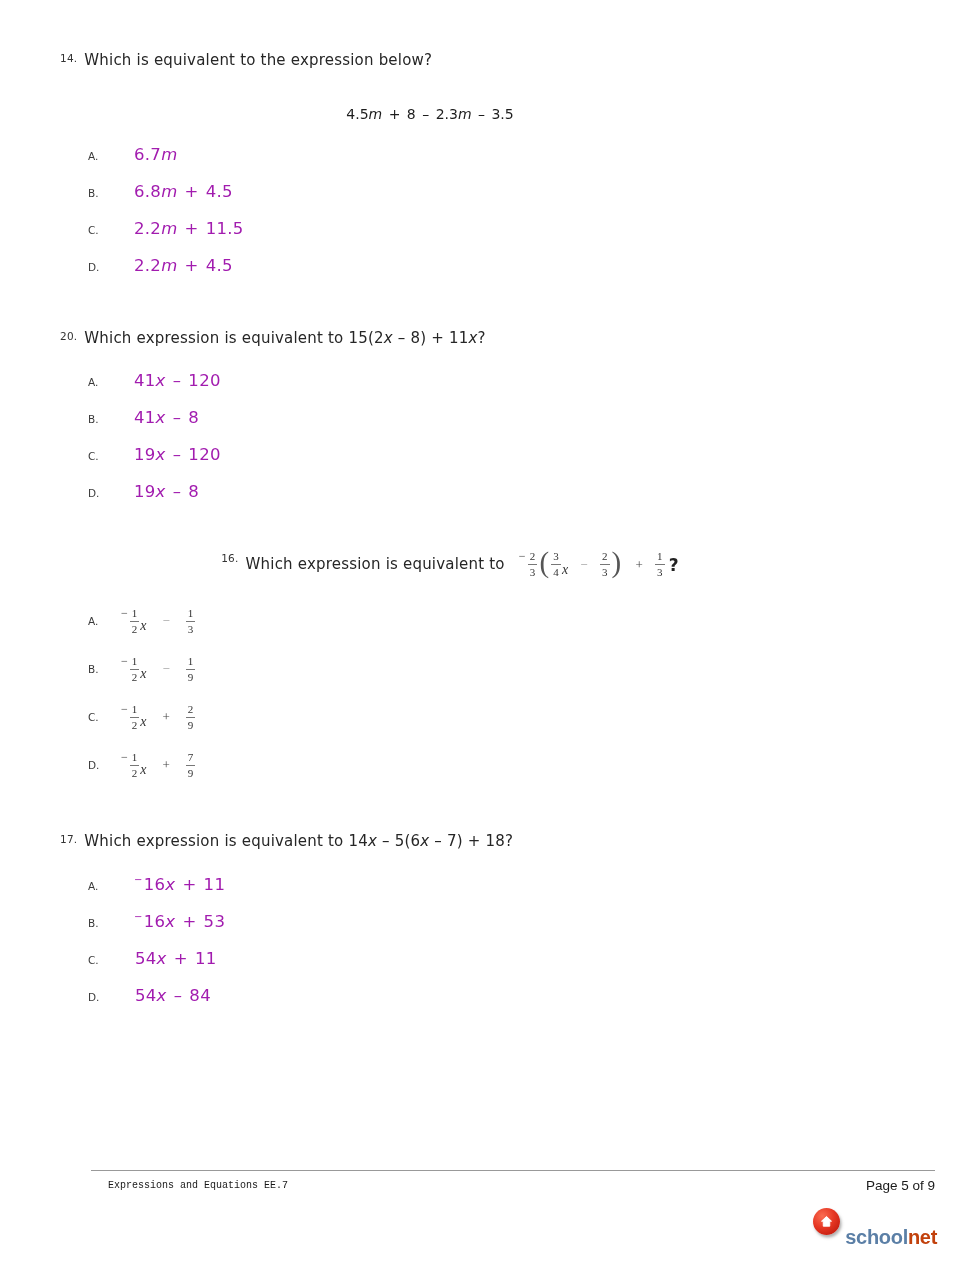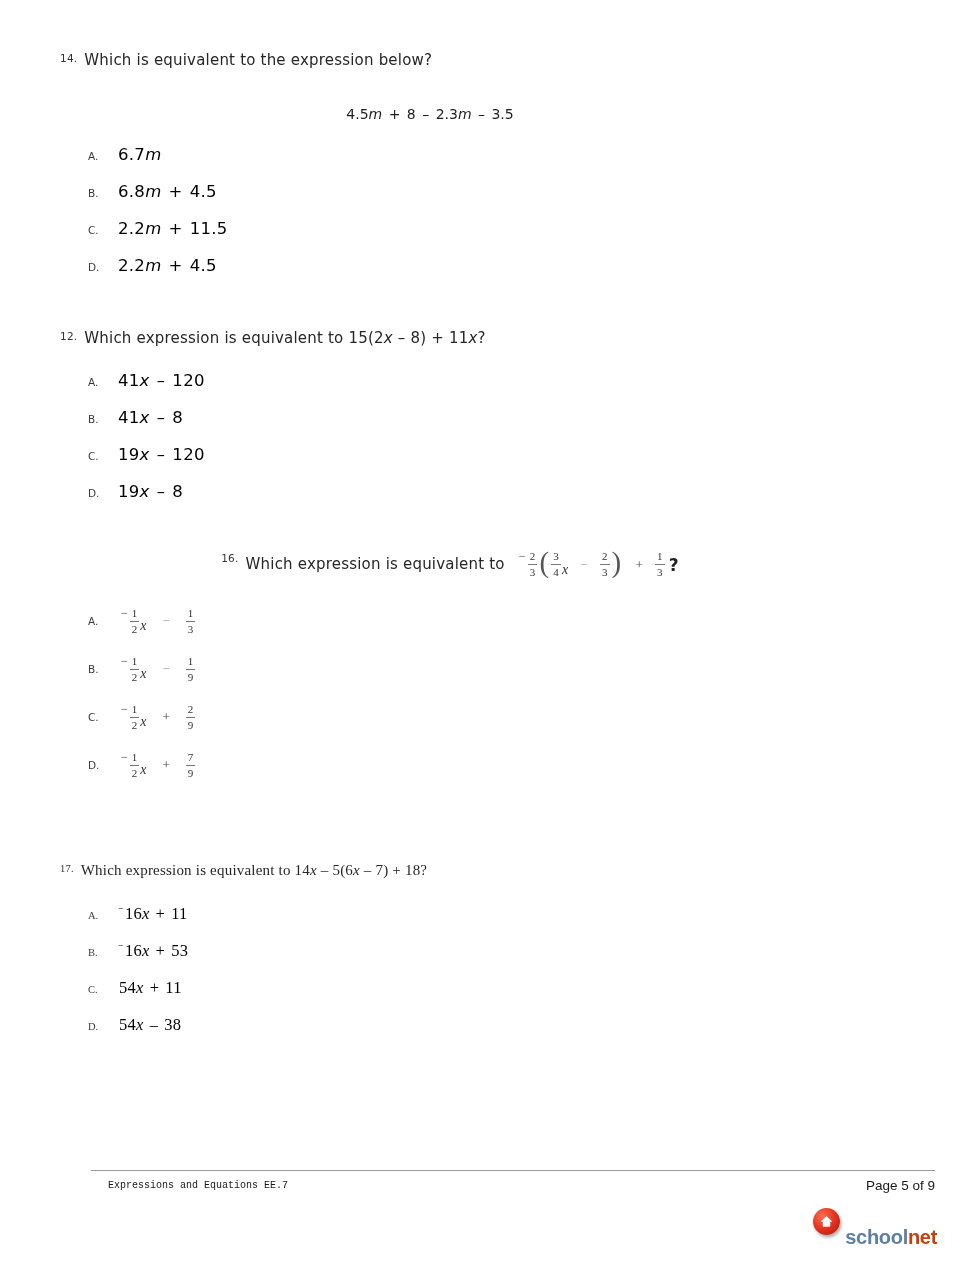--- a/index.html
+++ b/index.html
@@ -1,35 +1,35 @@
 <!DOCTYPE html>
 <html><head>
 <meta charset="utf-8">
 <style>
   * { margin:0; padding:0; box-sizing:border-box; }
   html,body { background:#fff; }
   .page { position:relative; width:979px; height:1266px; background:#ffffff;
           font-family:"DejaVu Sans","Liberation Sans",sans-serif; color:#222; overflow:hidden; }
 
   .question { position:absolute; left:60px; width:780px; }
-  #q14 { top:48px; } #q15 { top:326px; } #q16 { top:543px; } #q17 { top:858px;font-family:Liberation Serif, serif; }
+  #q14 { top:48px; } #q15 { top:326px; } #q16 { top:543px; } #q17 { top:829px; }
 
   .q-head { font-size:15px; color:#262626; letter-spacing:0.2px; line-height:21px; }
   .qnum { font-size:10.5px; color:#333; vertical-align:3px; margin-right:7px; }
   .qtext i { font-style:italic; }
 
   .q-expr { width:740px; text-align:center; margin-top:33px; font-size:14px;
             color:#1d1d1d; word-spacing:2px; line-height:21px; }
   .q-expr i { font-style:italic; }
 
   .choices { margin-top:20px; padding-left:28px; }
   #q15 .choices, #q17 .choices { margin-top:22px; }
   .choice { display:flex; align-items:baseline; height:21px; margin-bottom:16px; }
   .letter { flex:0 0 30px; font-size:10.5px; color:#3a3a3a; }
-  .ctext { font-size:16.5px; color:#000000; letter-spacing:0.3px; word-spacing:1.5px; white-space:pre; }
+  .ctext { font-size:16.5px; color:#a21caf; letter-spacing:0.3px; word-spacing:1.5px; white-space:pre;margin-left:16px; }
   .ctext i { font-style:italic; }
   .sneg { font-size:10px; vertical-align:7px; margin-right:1px; }
 
   
   .mrow { display:inline-flex; align-items:center; font-family:"Liberation Serif","DejaVu Serif",serif; color:#333; }
   .frac { display:inline-flex; flex-direction:column; align-items:center; font-size:11px; line-height:1; color:#333; }
   .frac .num { padding:0 2px 2px; }
   .frac .den { border-top:1px solid #777; padding:2px 2px 0; }
   .mvar { font-style:italic; font-size:14px; transform:translateY(5px); margin-left:1px; }
   .mneg { font-size:12px; transform:translateY(-8px); margin-right:2px; color:#444; }
@@ -88,21 +88,21 @@
       </div>
       <div class="choice">
         <span class="letter">D.</span>
         <span class="ctext"><span>2.2</span><i>m</i><span> + 4.5</span></span>
       </div>
     </div>
   </section>
 
   <section class="question" id="q15">
     <div class="q-head">
-      <span class="qnum">12.</span><span class="qtext"><span>Which expression is equivalent to 15(2</span><i>x</i><span> – 8) + 11</span><i>x</i><span>?</span></span>
+      <span class="qnum">20.</span><span class="qtext"><span>Which expression is equivalent to 15(2</span><i>x</i><span> – 8) + 11</span><i>x</i><span>?</span></span>
     </div>
     <div class="choices">
       <div class="choice">
         <span class="letter">A.</span>
         <span class="ctext"><span>41</span><i>x</i><span> – 120</span></span>
       </div>
       <div class="choice">
         <span class="letter">B.</span>
         <span class="ctext"><span>41</span><i>x</i><span> – 8</span></span>
       </div>
@@ -227,21 +227,21 @@
       <div class="choice">
         <span class="letter">B.</span>
         <span class="ctext"><span class="sneg">−</span><span>16</span><i>x</i><span> + 53</span></span>
       </div>
       <div class="choice">
         <span class="letter">C.</span>
         <span class="ctext"><span class="sneg"></span><span>54</span><i>x</i><span> + 11</span></span>
       </div>
       <div class="choice">
         <span class="letter">D.</span>
-        <span class="ctext"><span class="sneg"></span><span>54</span><i>x</i><span> – 38</span></span>
+        <span class="ctext"><span class="sneg"></span><span>54</span><i>x</i><span> – 84</span></span>
       </div>
     </div>
   </section>
 
   <div class="footer-line"></div>
   <div class="footer-left">Expressions and Equations EE.7</div>
   <div class="footer-page">Page 5 of 9</div>
   <div class="logo">
     <span class="logo-circle">
       <svg width="15" height="15" viewBox="0 0 24 24" aria-hidden="true">

